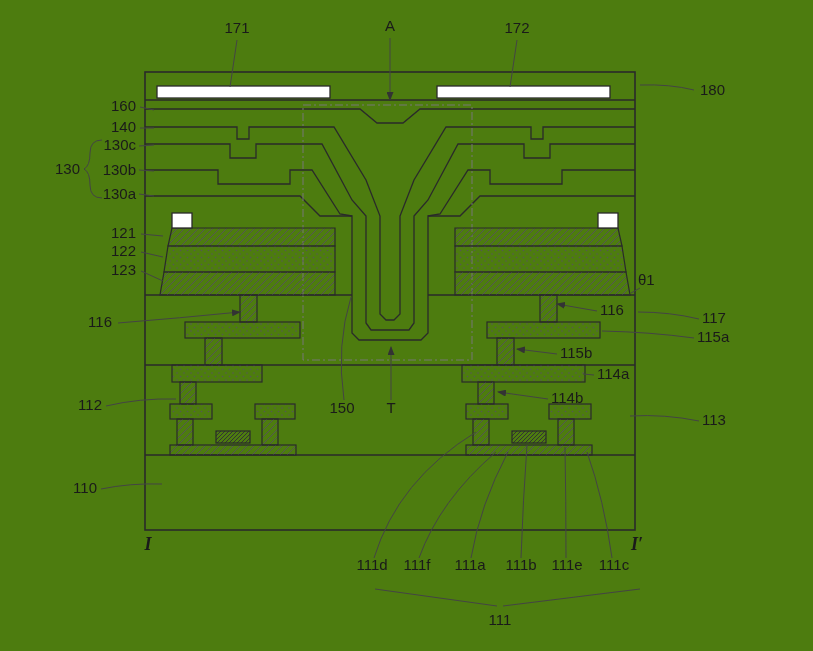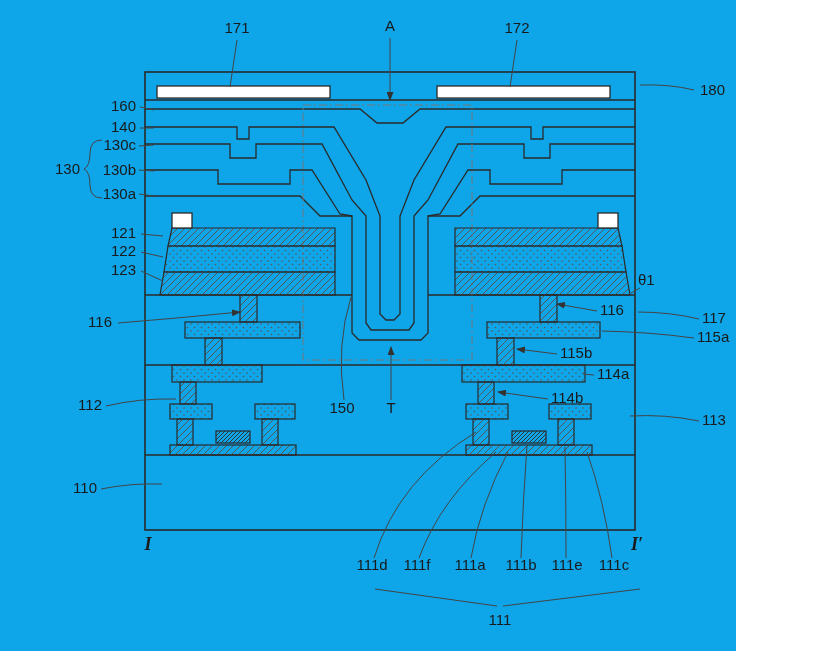--- a/index.html
+++ b/index.html
@@ -1,16 +1,16 @@
 <!DOCTYPE html>
 <html><head>
 <meta charset="utf-8">
 <style>
   html,body{margin:0;padding:0;background:#fff;}
-  .page{position:relative;width:736px;height:651px;background:#0ea5e9;overflow:hidden;}
+  .page{position:relative;width:813px;height:651px;background:#4d7c0f;overflow:hidden;}
   svg{display:block;}
   svg text{font-family:"Liberation Sans","DejaVu Sans",sans-serif;font-size:15px;fill:#1a1a1a;}
   svg text.serif{font-family:"Liberation Serif","DejaVu Serif",serif;font-style:italic;font-weight:bold;font-size:18px;}
   .ln{fill:none;stroke:#2a2a2a;stroke-width:1.3;}
   .fr{fill:none;stroke:#2a2a2a;stroke-width:1.6;}
   .wfill{fill:#ffffff;stroke:#2a2a2a;stroke-width:1.3;}
   .ph{fill:url(#hatch);stroke:#2a2a2a;stroke-width:1.2;}
   .pd{fill:url(#dots);stroke:#2a2a2a;stroke-width:1.2;}
   .pg{fill:url(#dense);stroke:#2a2a2a;stroke-width:1.2;}
   .dash{fill:none;stroke:#777;stroke-width:1;stroke-dasharray:8 3 2 3;}

